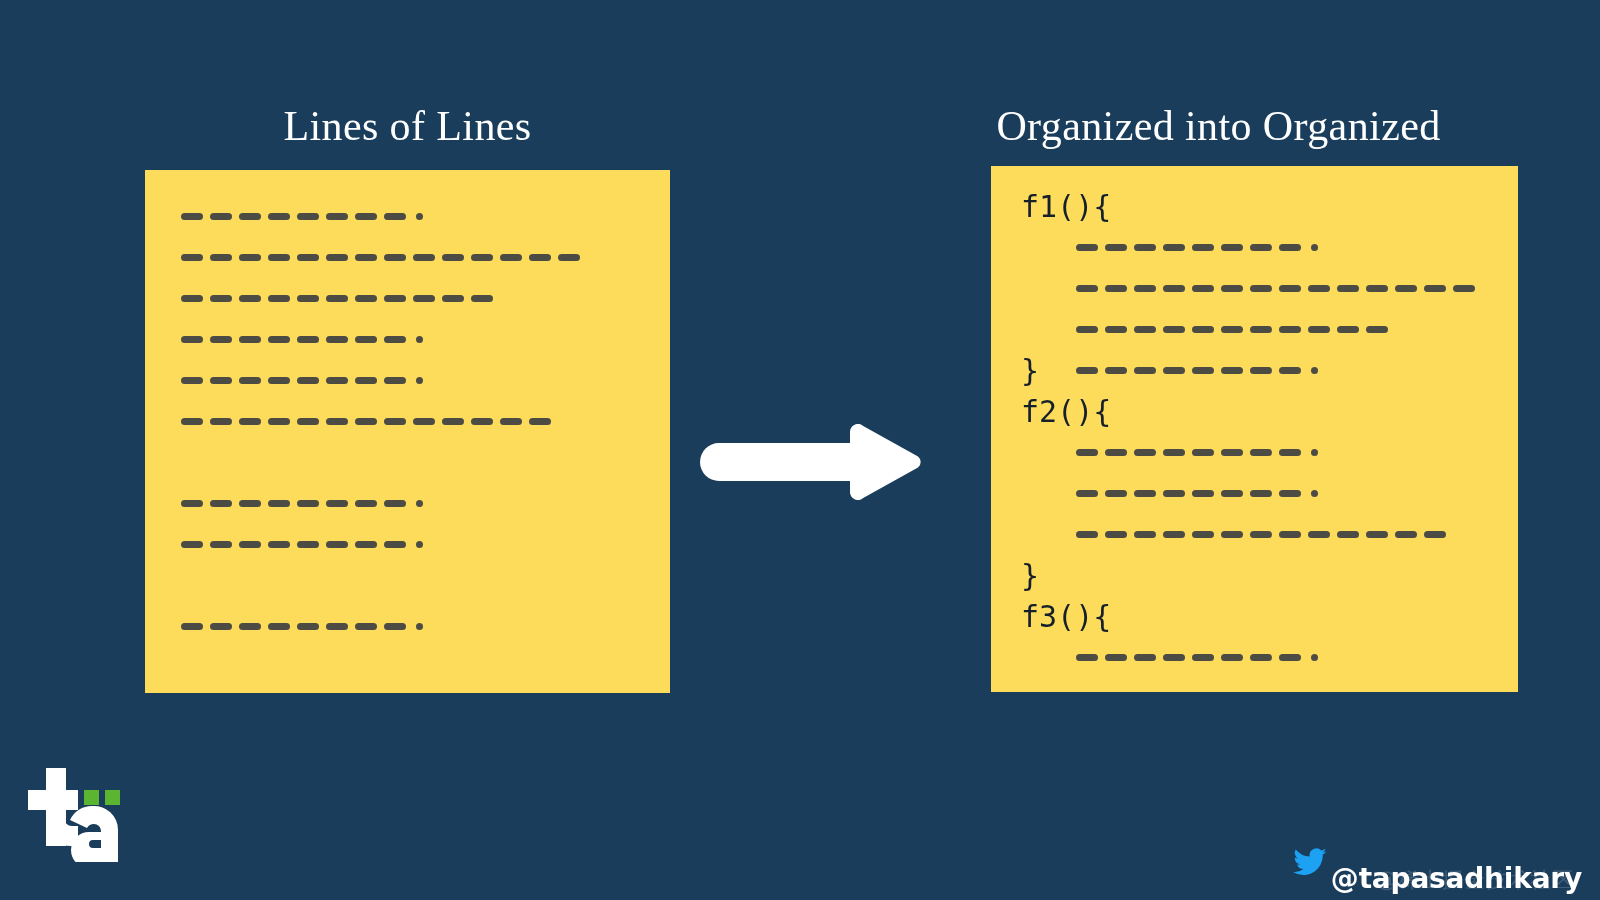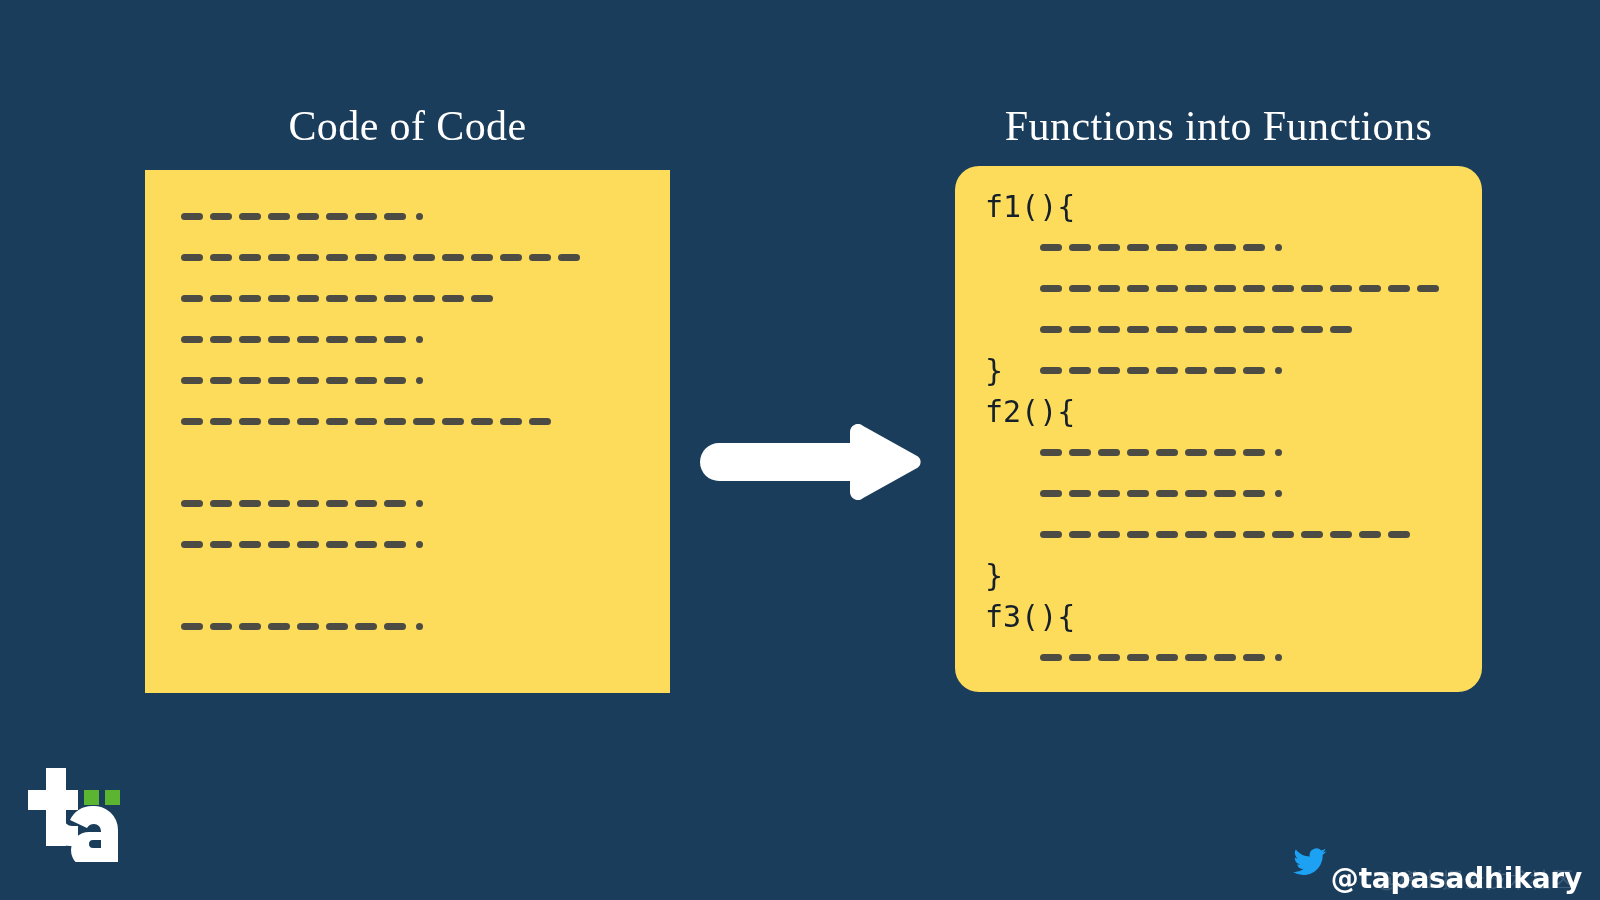--- a/index.html
+++ b/index.html
@@ -36,21 +36,21 @@
   }
   #title-left  { left: 145px;  top: 105px; width: 525px; text-align: center; }
   #title-right { left: 955px;  top: 105px; width: 527px; text-align: center; }
 
   
   .card {
     position: absolute;
     background: #FDDC5C;
   }
   #card-left  { left: 145px; top: 170px; width: 525px; height: 523px; }
-  #card-right { left: 955px; top: 166px; width: 527px; height: 526px; border-radius: 24px; }
+  #card-right { left: 991px; top: 166px; width: 527px; height: 526px; }
 
   
   .code-body {
     position: absolute;
     left: 0; top: 0;
     width: 100%;
     height: 100%;
     padding: 14px 10px 10px 28px;
     font-family: "DejaVu Sans Mono", "Liberation Mono", monospace;
     font-size: 26px;
@@ -158,23 +158,23 @@
     letter-spacing: 1px;
     white-space: nowrap;
     margin-top: 15px;
   }
 </style>
 </head>
 <body>
 
 <div id="slide">
 
-  <div class="panel-title" id="title-left">Code of Code</div>
-
-  <div class="panel-title" id="title-right">Functions into Functions</div>
+  <div class="panel-title" id="title-left">Lines of Lines</div>
+
+  <div class="panel-title" id="title-right">Organized into Organized</div>
 
   <div class="card" id="card-left">
     <div class="code-body" id="left-code"><div class="code-line"><span class="dashes"><i></i><i></i><i></i><i></i><i></i><i></i><i></i><i></i><b class="dot"></b></span></div><div class="code-line"><span class="dashes"><i></i><i></i><i></i><i></i><i></i><i></i><i></i><i></i><i></i><i></i><i></i><i></i><i></i><i></i></span></div><div class="code-line"><span class="dashes"><i></i><i></i><i></i><i></i><i></i><i></i><i></i><i></i><i></i><i></i><i></i></span></div><div class="code-line"><span class="dashes"><i></i><i></i><i></i><i></i><i></i><i></i><i></i><i></i><b class="dot"></b></span></div><div class="code-line"><span class="dashes"><i></i><i></i><i></i><i></i><i></i><i></i><i></i><i></i><b class="dot"></b></span></div><div class="code-line"><span class="dashes"><i></i><i></i><i></i><i></i><i></i><i></i><i></i><i></i><i></i><i></i><i></i><i></i><i></i></span></div><div class="code-line blank"></div><div class="code-line"><span class="dashes"><i></i><i></i><i></i><i></i><i></i><i></i><i></i><i></i><b class="dot"></b></span></div><div class="code-line"><span class="dashes"><i></i><i></i><i></i><i></i><i></i><i></i><i></i><i></i><b class="dot"></b></span></div><div class="code-line blank"></div><div class="code-line"><span class="dashes"><i></i><i></i><i></i><i></i><i></i><i></i><i></i><i></i><b class="dot"></b></span></div></div>
   </div>
 
   <div id="arrow">
     <svg viewBox="0 0 222 76" width="222" height="76" aria-hidden="true">
       <path d="M0 38 a19 19 0 0 1 19 -19 H150 V8 a8 8 0 0 1 13.2 -6.1 L218 32.5 a7 7 0 0 1 0 11 L163.2 74.1 A8 8 0 0 1 150 68 V57 H19 A19 19 0 0 1 0 38 Z" fill="#FFFFFF"></path>
     </svg>
   </div>

